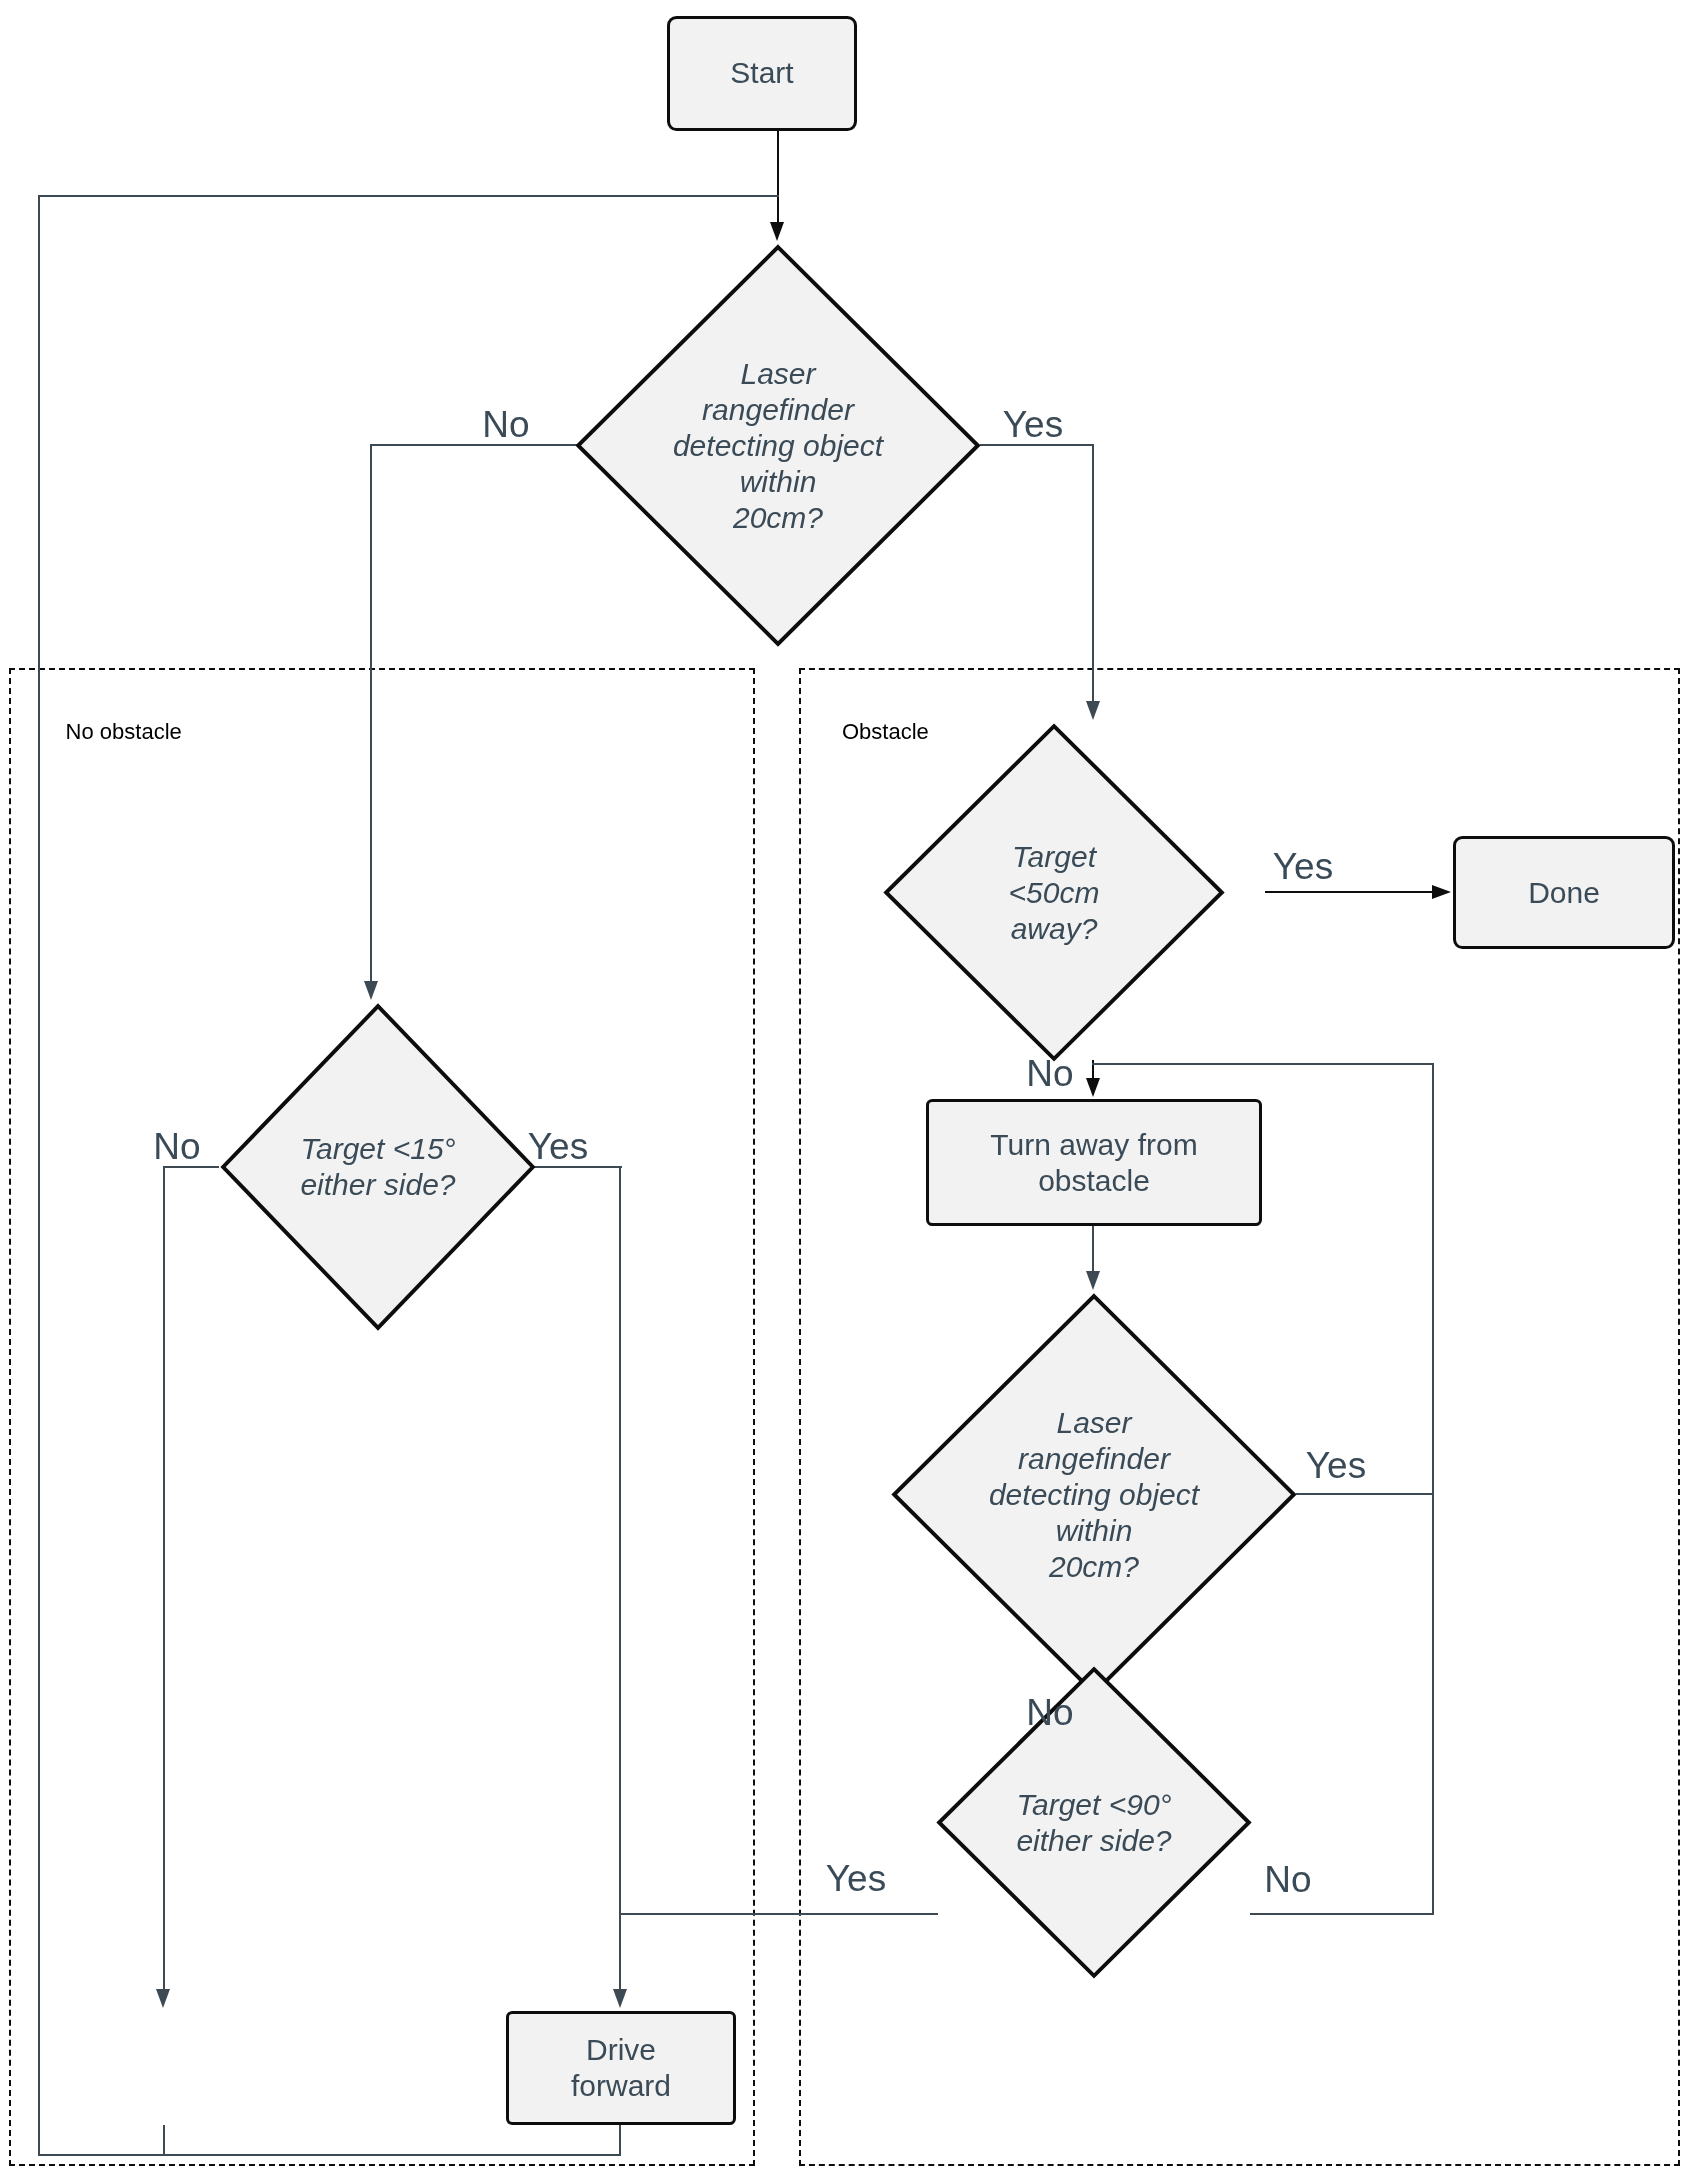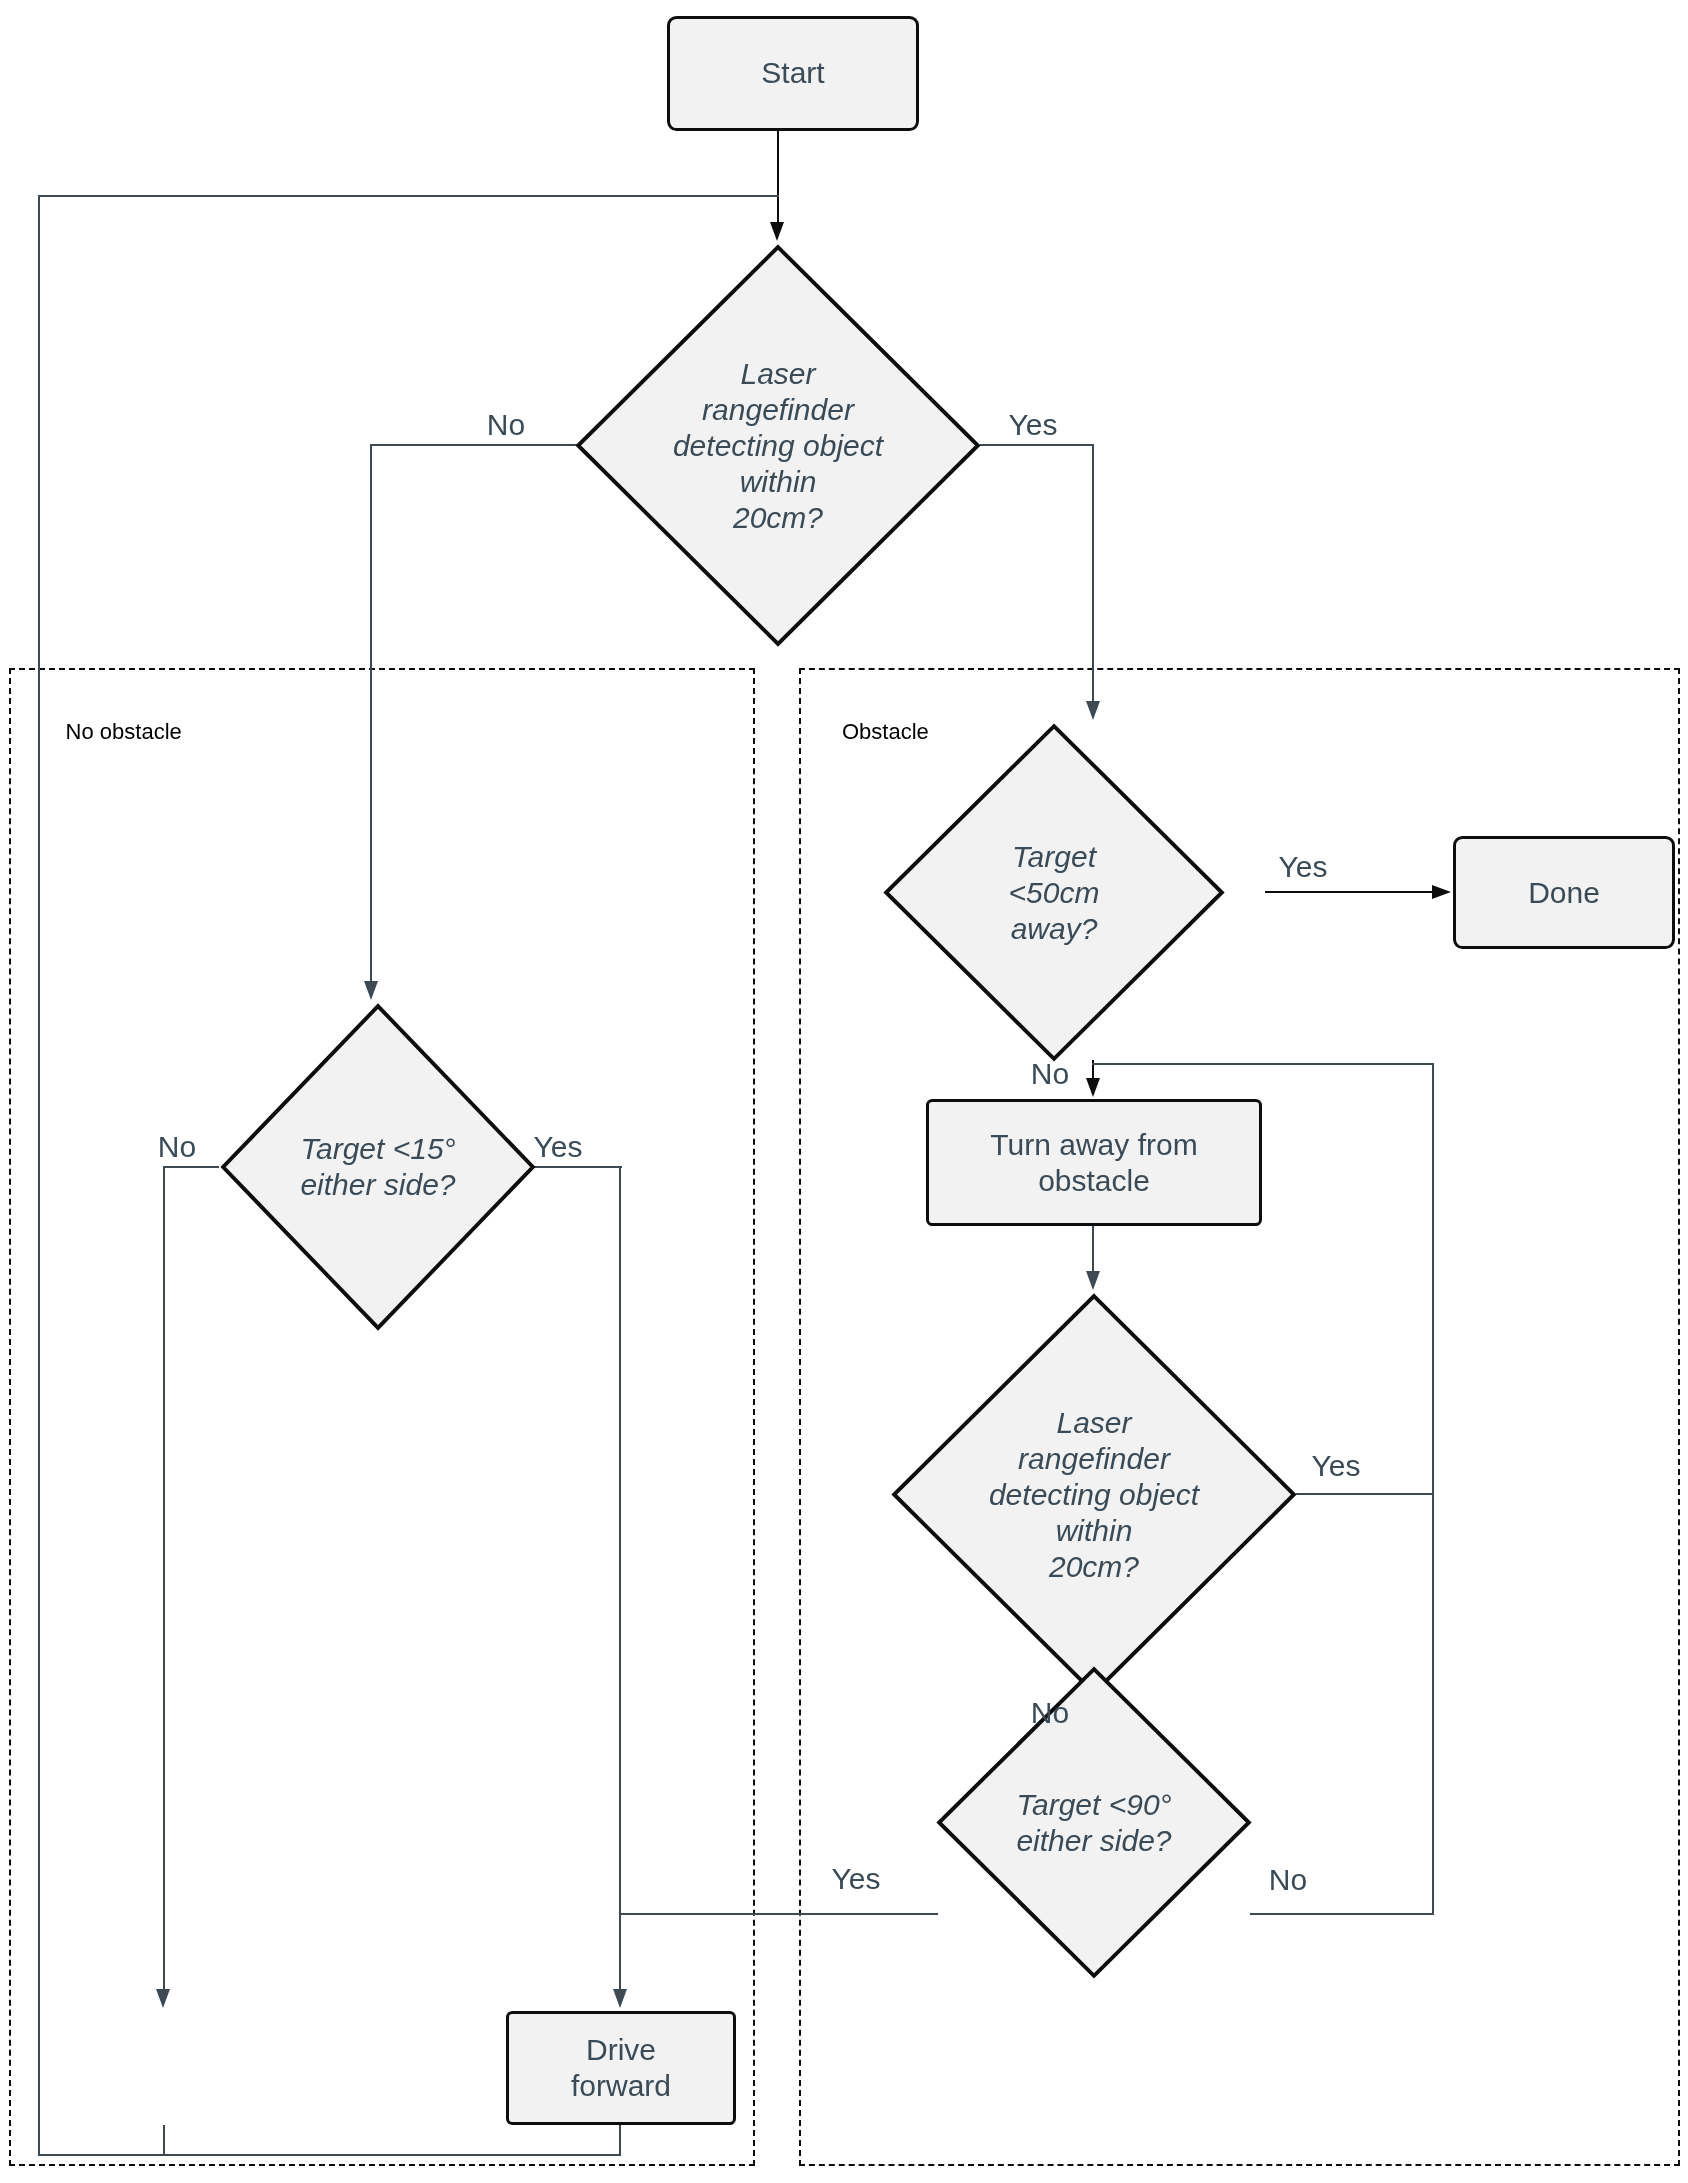--- a/index.html
+++ b/index.html
@@ -58,21 +58,21 @@
     display:flex;align-items:center;justify-content:center;
     text-align:center;
     color:var(--text);
     font-size:30px;line-height:36px;
     white-space:pre-line;
     font-style:italic;
   }
   .elabel{
     position:absolute;
     transform:translate(-50%,-50%);
-    font-size:30px;
+    font-size:37px;
     color:var(--text);
     white-space:nowrap;
   }
 </style>
 </head>
 <body>
 
 <div class="canvas">
 
   <div class="region" style="left:8.6px;top:668px;width:746px;height:1498px;">
@@ -112,21 +112,21 @@
   <div class="ah down black" style="left:770px;top:222px;"></div>
   <div class="ah down" style="left:364px;top:981px;"></div>
   <div class="ah down" style="left:1086px;top:701px;"></div>
   <div class="ah down" style="left:156px;top:1989px;"></div>
   <div class="ah down" style="left:613px;top:1989px;"></div>
   <div class="ah right black" style="left:1432px;top:885px;"></div>
   <div class="ah down black" style="left:1086px;top:1078px;"></div>
   <div class="ah down" style="left:1086px;top:1271px;"></div>
   <div class="ah down" style="left:1086px;top:1736px;"></div>
 
-  <div class="node" style="left:667px;top:15.6px;width:252px;height:115px;">Start</div>
+  <div class="node" style="left:667px;top:15.6px;width:190px;height:115px;">Start</div>
 
   <div class="node" style="left:926px;top:1099px;width:336px;height:127px;border-radius:6.3px;">Turn away from
 obstacle</div>
 
   <div class="node" style="left:1453px;top:836px;width:222px;height:113px;">Done</div>
 
 
   <div class="node" style="left:506px;top:2011px;width:230px;height:114px;border-radius:6.3px;">Drive
 forward</div>
 

